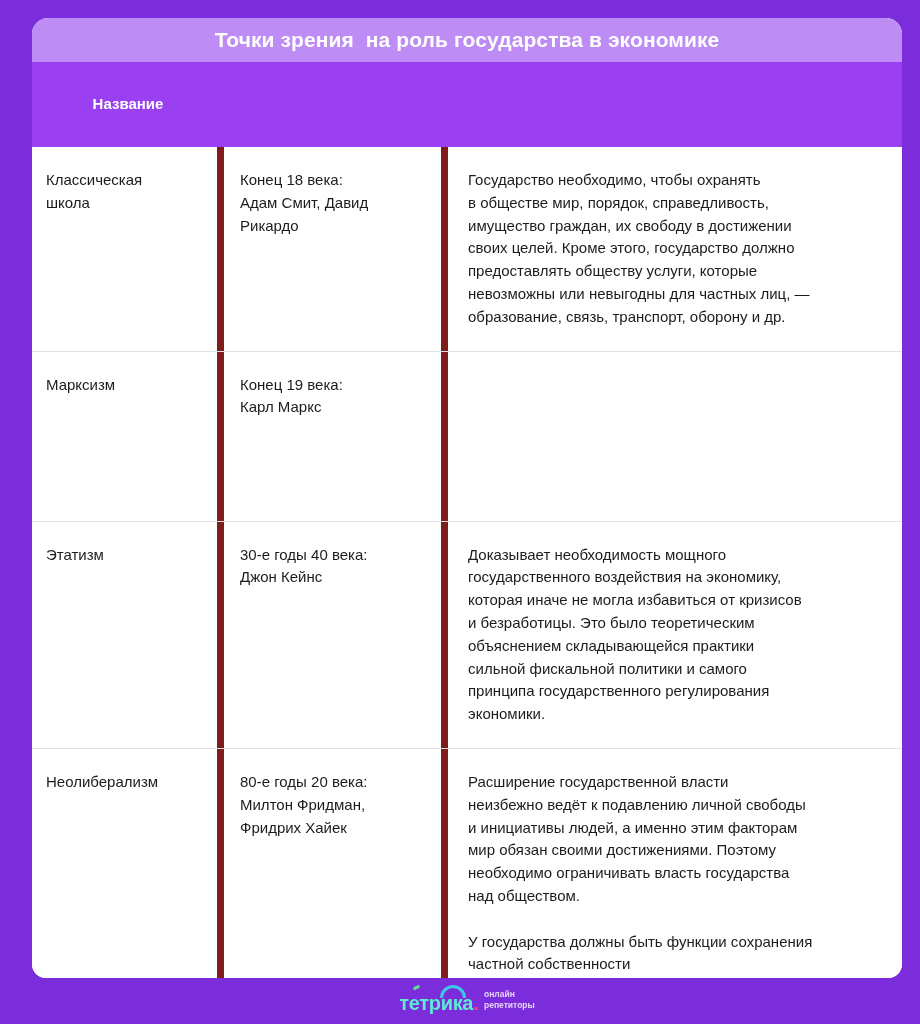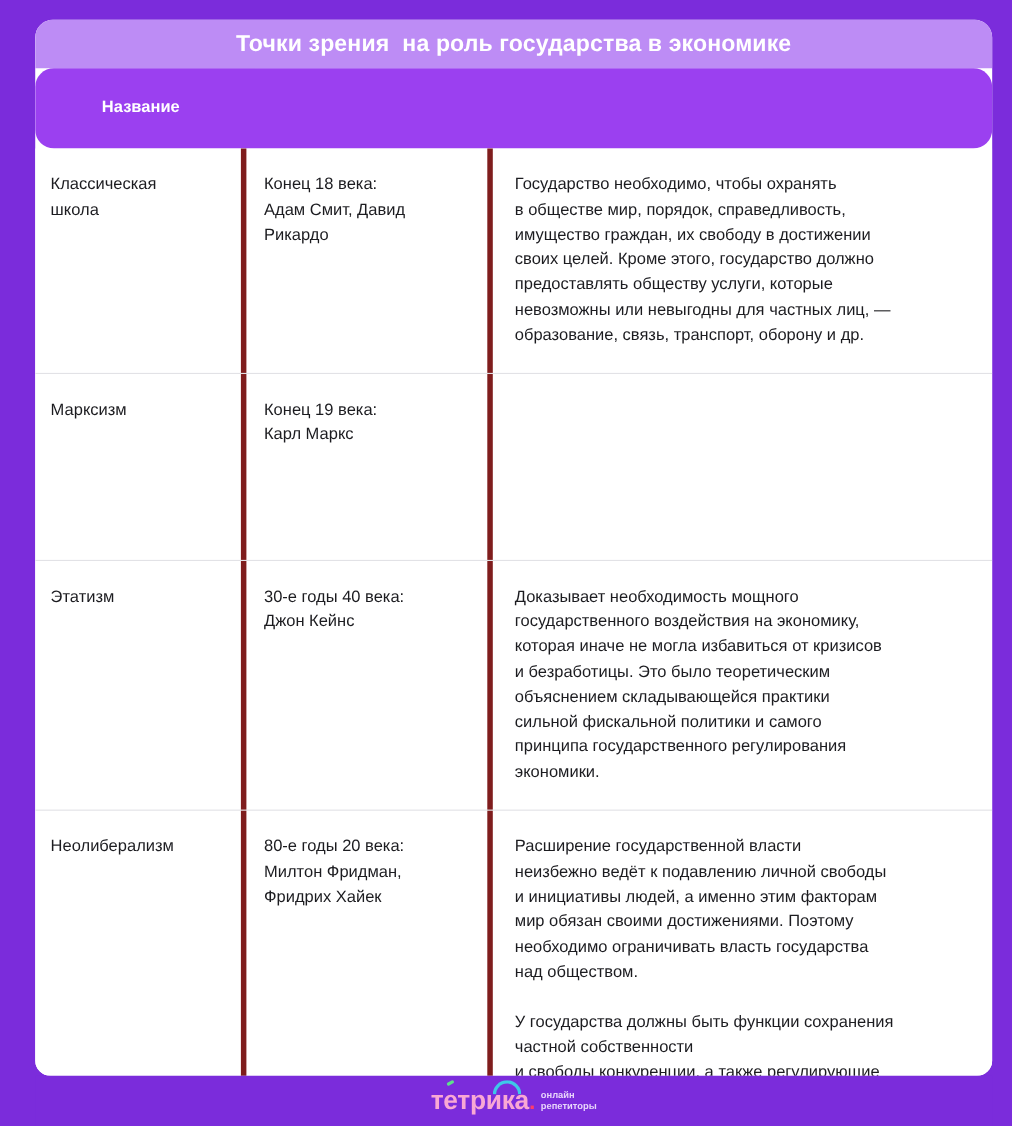--- a/index.html
+++ b/index.html
@@ -52,24 +52,23 @@
     font-size: 21px;
     font-weight: bold;
     letter-spacing: 0.1px;
     text-align: center;
     white-space: pre;
   }
 
   
   .col-head {
     background: #9b40f0;
-    height: 73px;
+    height: 85px;
     display: flex;
     flex: 0 0 auto;
-    border-radius: 17px;
   }
 
   .col-head .cell {
     display: flex;
     align-items: center;
     justify-content: center;
     color: #ffffff;
     font-size: 15px;
     font-weight: bold;
     text-align: center;
@@ -96,21 +95,21 @@
     border-bottom: 1px solid #e2e2e6;
     flex: 0 0 auto;
   }
   .row:last-child { border-bottom: none; }
 
   .row .cell {
     padding: 22px 22px 22px 22px;
     font-size: 15px;
     line-height: 1.52;
     color: #1c1c20;
-    border-right: 5px solid #7f1d1d;
+    border-right: 7px solid #7f1d1d;
   }
   .row .cell.c3 { border-right: none; padding-left: 20px; padding-right: 26px; }
   .row .cell.c1 { padding-left: 14px; }
   .row .cell.c2 { padding-left: 16px; }
 
   .cell p { margin: 0; white-space: pre-line; }
   .cell p + p { margin-top: 1.52em; }
 
   
   .row-0 { min-height: 182px; }
@@ -133,22 +132,22 @@
     gap: 5px;
   }
 
   .logo-mark {
     position: relative;
     display: flex;
     align-items: baseline;
   }
 
   .logo-word {
-    color: #f9a8d4;
-    font-size: 24px;
+    color: #5eead4;
+    font-size: 20px;
     font-weight: bold;
     letter-spacing: -0.3px;
     line-height: 1;
   }
 
   .logo-dot {
     color: #ff3b6b;
     font-size: 21px;
     font-weight: bold;
     line-height: 1;

